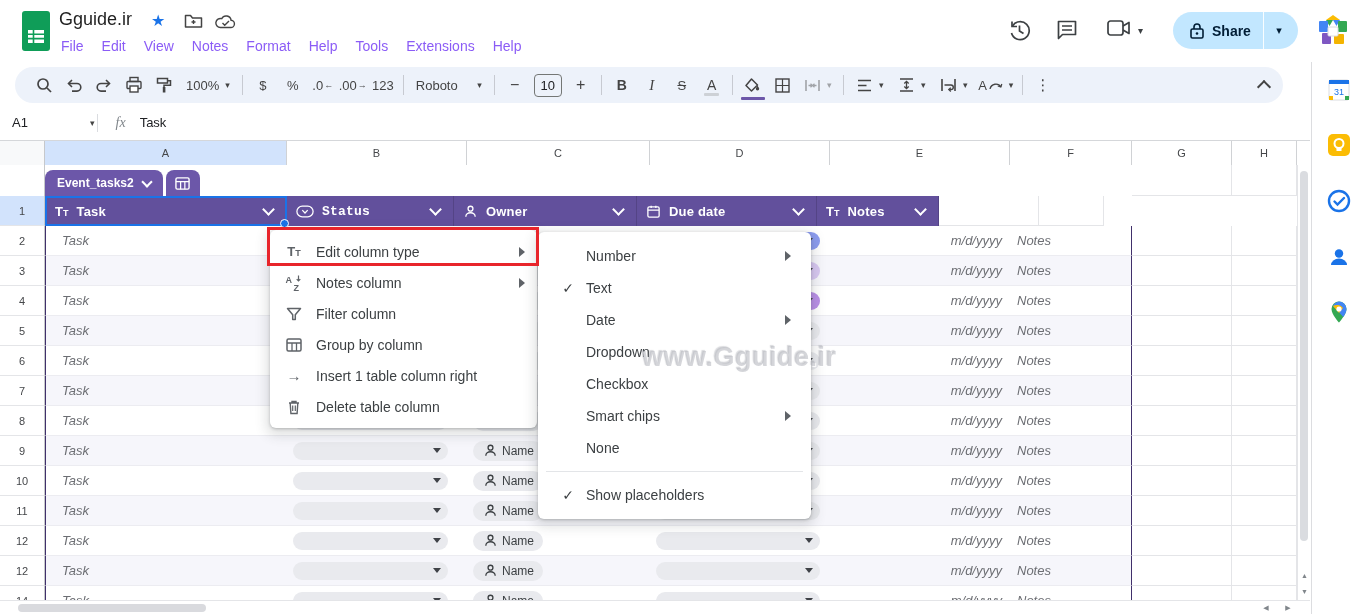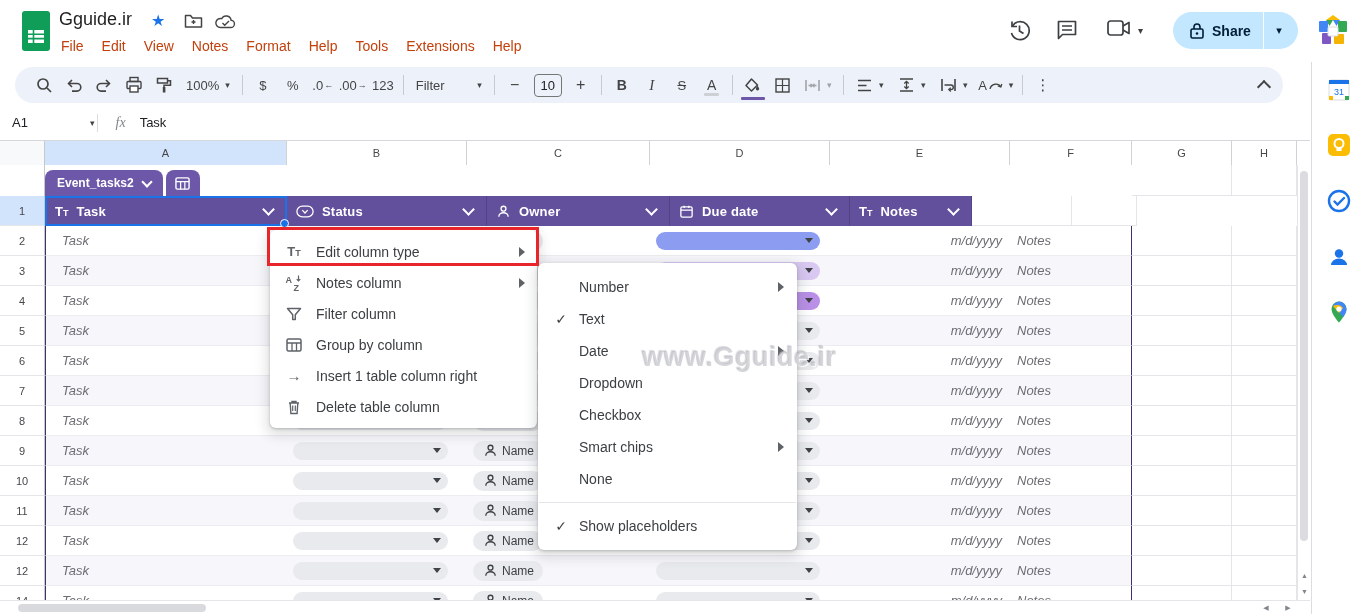--- a/index.html
+++ b/index.html
@@ -5,21 +5,21 @@
   html,body{margin:0;padding:0;background:#fff;font-family:"Liberation Sans",sans-serif;}
   .app{position:relative;width:1365px;height:614px;overflow:hidden;background:#fff;}
   svg{display:block}
   
   .hdr{position:absolute;left:0;top:0;width:1365px;height:62px;background:#fff;}
   .logo{position:absolute;left:21px;top:11px;width:30px;height:40px;cursor:pointer;}
   .doc-title{position:absolute;left:59px;top:9px;font-size:18px;color:#1f1f1f;}
   .tstar{position:absolute;left:151px;top:11px;font-size:16px;color:#1a73e8;}
   .hic{position:absolute;top:13px;color:#444;}
   .menubar{position:absolute;left:52px;top:35px;display:flex;}
-  .menu-item{font-size:14px;color:#c2410c;padding:3px 9px;border-radius:6px;cursor:pointer;}
+  .menu-item{font-size:14px;color:#8b5cf6;padding:3px 9px;border-radius:6px;cursor:pointer;}
   .hrt{position:absolute;top:0;left:995px;width:320px;height:62px;}
   .rbtn{position:absolute;top:19px;color:#3c4043;cursor:pointer;}
   .share{position:absolute;left:178px;top:12px;width:125px;height:37px;background:var(--share-bg);border-radius:19px;display:flex;align-items:center;cursor:pointer;}
   .share .lk{margin-left:17px;}
   .share .sl{margin-left:8px;font-size:14px;font-weight:bold;color:#001d35;}
   .share .sdv{width:1px;height:37px;background:rgba(255,255,255,.9);margin-left:12px;}
   .share .scar{width:30px;text-align:center;font-size:11px;color:#001d35;}
   .apps{position:absolute;left:1316px;top:13px;width:34px;height:34px;cursor:pointer;}
   
   .tb{position:absolute;left:15px;top:67px;width:1268px;height:36px;background:#edf2fa;border-radius:18px;display:flex;align-items:center;padding:0 8px 0 14px;box-sizing:border-box;}
@@ -87,21 +87,21 @@
   .ttab .wchev{margin:0 0 0 9px;width:6px;height:6px;margin-top:-2px;}
   .ttab2{width:34px;height:26px;background:var(--purple-tab);border-radius:8px 8px 0 0;margin-left:3px;display:flex;align-items:center;justify-content:center;color:#fff;cursor:pointer;}
   
   .ctx{position:absolute;left:270px;top:230px;width:267px;padding:6px 0;background:#fff;border-radius:6px;box-shadow:0 1px 3px rgba(60,64,67,.3),0 4px 12px 4px rgba(60,64,67,.15);z-index:40;}
   .mi{height:31px;display:flex;align-items:center;cursor:pointer;}
   .micon{width:20px;margin-left:14px;display:flex;justify-content:center;color:#5f6368;}
   .mlabel{margin-left:12px;font-size:14px;color:#3c4043;}
   .marrow{margin-left:auto;margin-right:12px;width:0;height:0;border-top:5px solid transparent;border-bottom:5px solid transparent;border-left:6px solid #5f6368;}
   .airow{font-size:15px;color:#5f6368;}
   .redbox{position:absolute;left:267px;top:227px;width:272px;height:39px;border:3px solid var(--red);box-sizing:border-box;z-index:45;pointer-events:none;}
-  .smenu{position:absolute;left:538px;top:232px;width:257px;padding:8px 1px;background:#fff;border-radius:6px;box-shadow:0 1px 3px rgba(60,64,67,.3),0 4px 12px 4px rgba(60,64,67,.15);z-index:42;margin-top:31px;}
+  .smenu{position:absolute;left:538px;top:232px;width:257px;padding:8px 8px;background:#fff;border-radius:6px;box-shadow:0 1px 3px rgba(60,64,67,.3),0 4px 12px 4px rgba(60,64,67,.15);z-index:42;}
   .smi{height:32px;display:flex;align-items:center;cursor:pointer;}
   .scheck{width:20px;margin-left:12px;font-size:14px;color:#3c4043;text-align:center;}
   .slabel{margin-left:8px;font-size:14px;color:#3c4043;}
   .sdiv{height:1px;background:#e3e5e8;margin:7px 0;}
   
   .wmark{position:absolute;left:642px;top:342px;z-index:50;font-size:27px;font-weight:bold;letter-spacing:.5px;color:rgba(187,189,196,.62);text-shadow:1px 1px 1px rgba(255,255,255,.95),-1px -1px 1px rgba(120,122,132,.28);pointer-events:none;}
   
   .vscroll{position:absolute;left:1297px;top:165px;width:13px;height:435px;background:#fff;border-left:1px solid #e4e5e8;box-sizing:border-box;z-index:30;}
   .vthumb{position:absolute;left:2px;top:6px;width:8px;height:370px;background:#dadce0;border-radius:4px;cursor:grab;}
   .vbtn{position:absolute;left:0;width:13px;height:16px;font-size:7px;color:#80868b;display:flex;align-items:center;justify-content:center;cursor:pointer;}
@@ -241,21 +241,21 @@
         <span>.0</span>
         <span class="subarr">←</span>
       </span>
     <span class="tbi smalltxt">
         <span>.00</span>
         <span class="subarr">→</span>
       </span>
     <span class="tbi smalltxt">123</span>
     <span class="sep"></span>
     <span class="tbt" style="width:66px">
-        <span>Filter</span>
+        <span>Roboto</span>
         <span class="dcaret mlauto">▾</span>
       </span>
     <span class="sep"></span>
     <span class="tbi">−</span>
     <span class="sizebox">10</span>
     <span class="tbi">+</span>
     <span class="sep"></span>
     <span class="tbi bld">B</span>
     <span class="tbi itl">I</span>
     <span class="tbi stk">S</span>
@@ -352,21 +352,21 @@
           <div class="c hcell firstcol" style="width: 242px;">
             <span class="hicon">
               <span class="tt">
                 <span class="t1">T</span>
                 <span class="t2">T</span>
               </span>
             </span>
             <span class="hlabel">Task</span>
             <span class="wchev"></span>
           </div>
-          <div class="c hcell" style="width: 200px;">
+          <div class="c hcell" style="width: 167px; font-family: Liberation Mono, monospace;">
             <span class="hicon">
               <svg width="18" height="13" viewBox="0 0 20 14">
                 <rect x="1" y="1" width="18" height="12" rx="6" fill="none" stroke="currentColor" stroke-width="1.4"></rect>
                 <path d="M7 5.5 l3 3.2 3-3.2" fill="none" stroke="currentColor" stroke-width="1.4"></path>
               </svg>
             </span>
             <span class="hlabel">Status</span>
             <span class="wchev"></span>
           </div>
           <div class="c hcell" style="width: 183px;">

